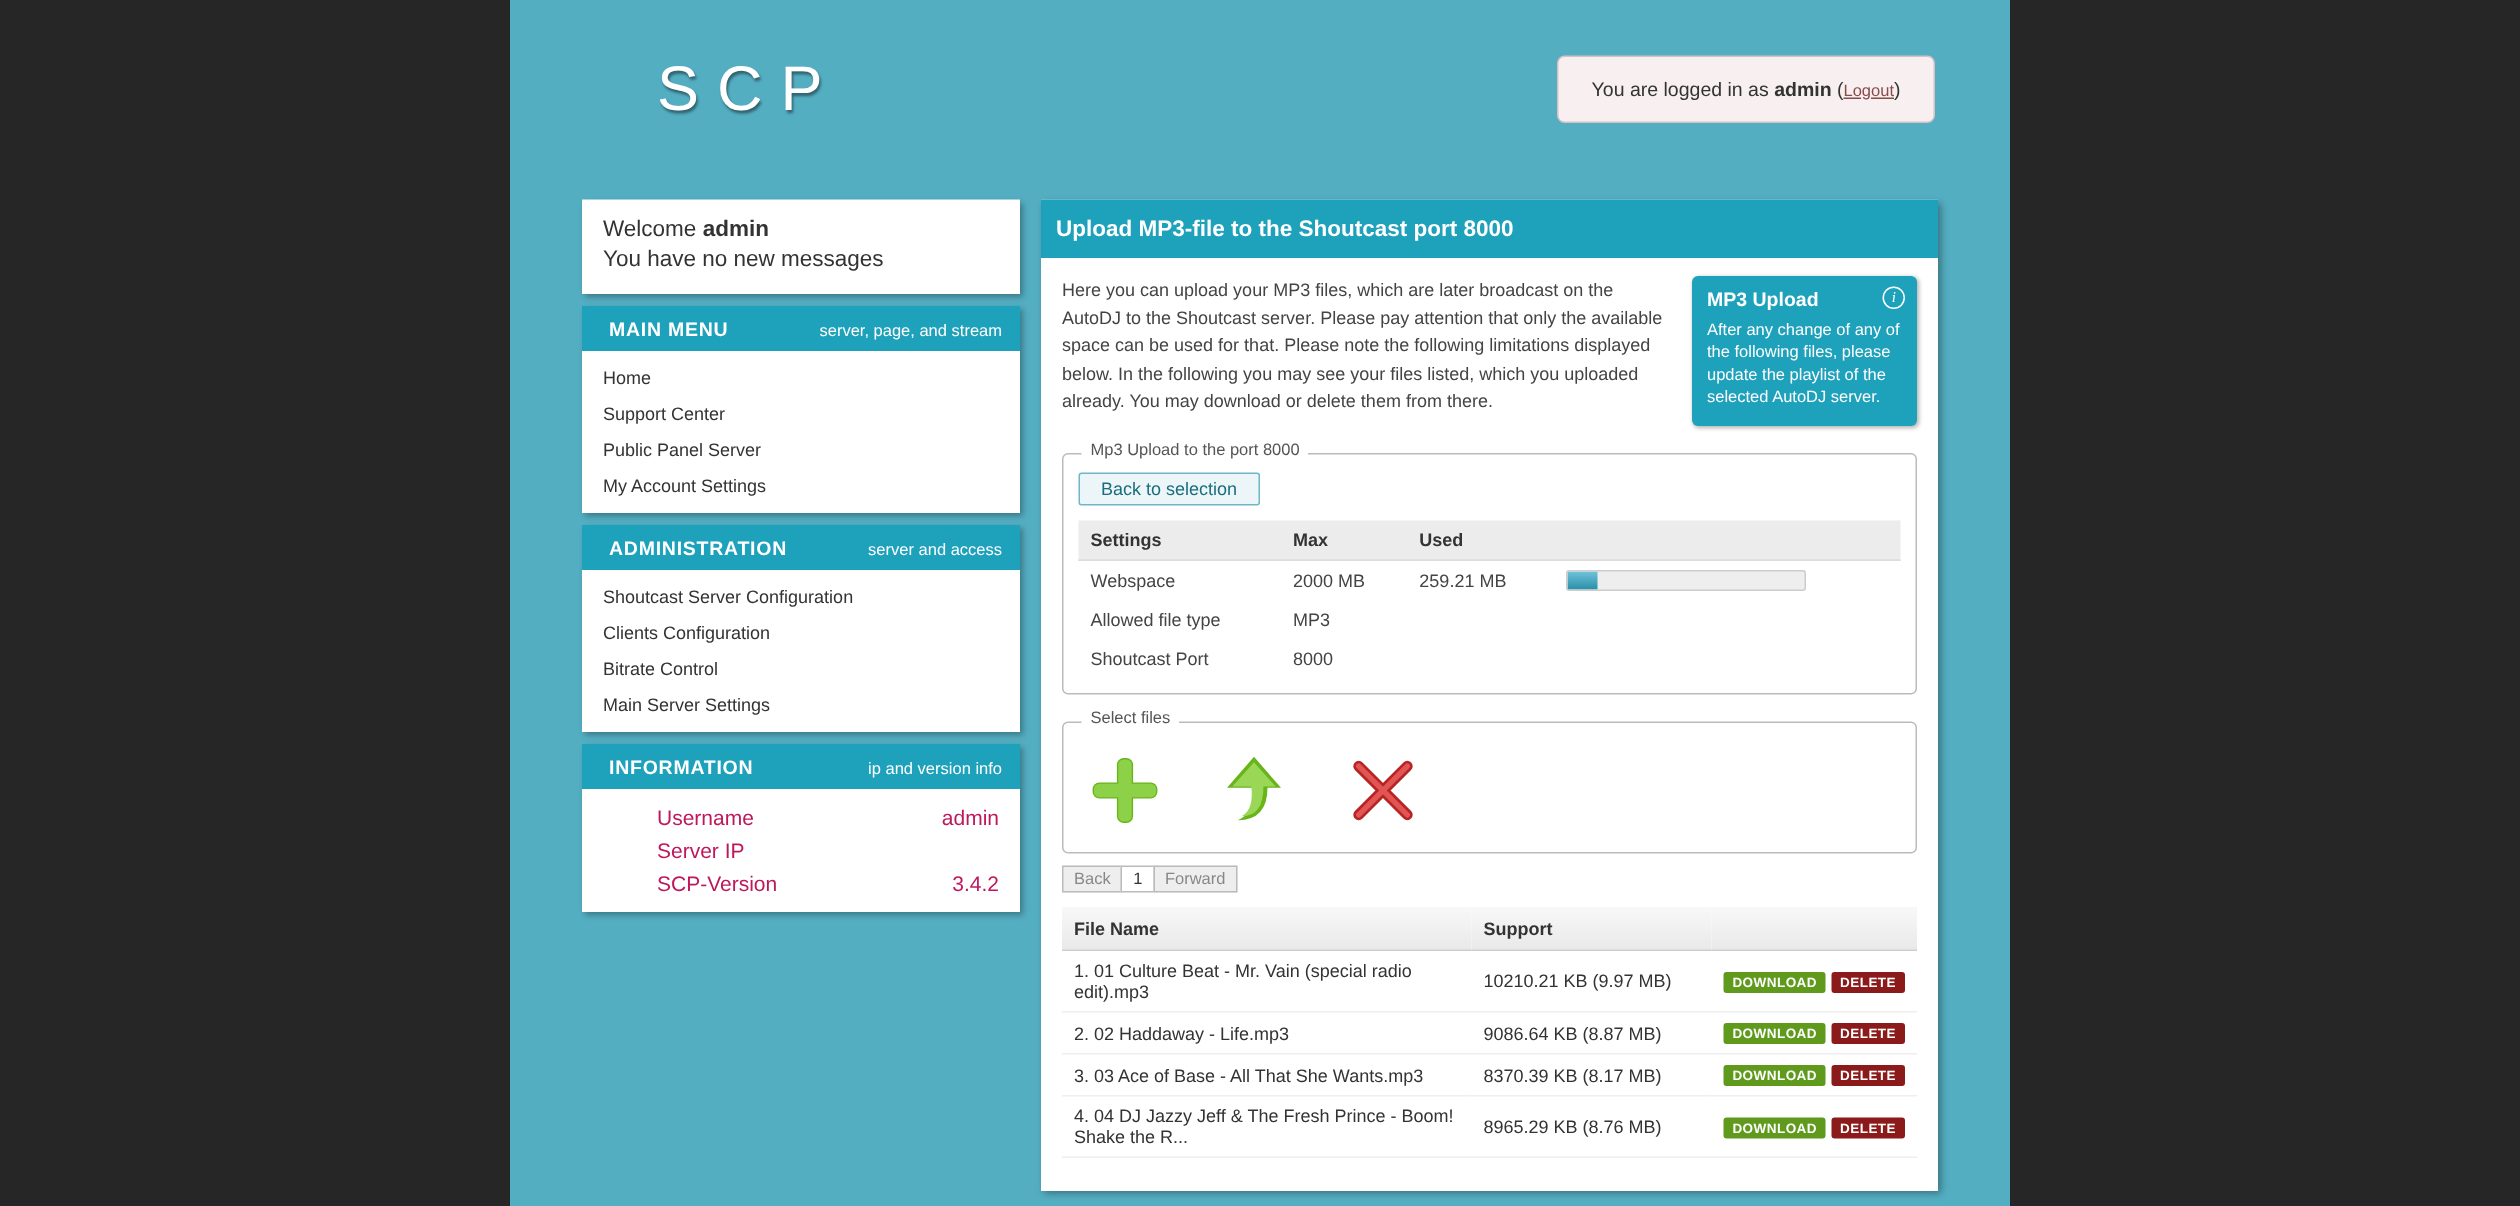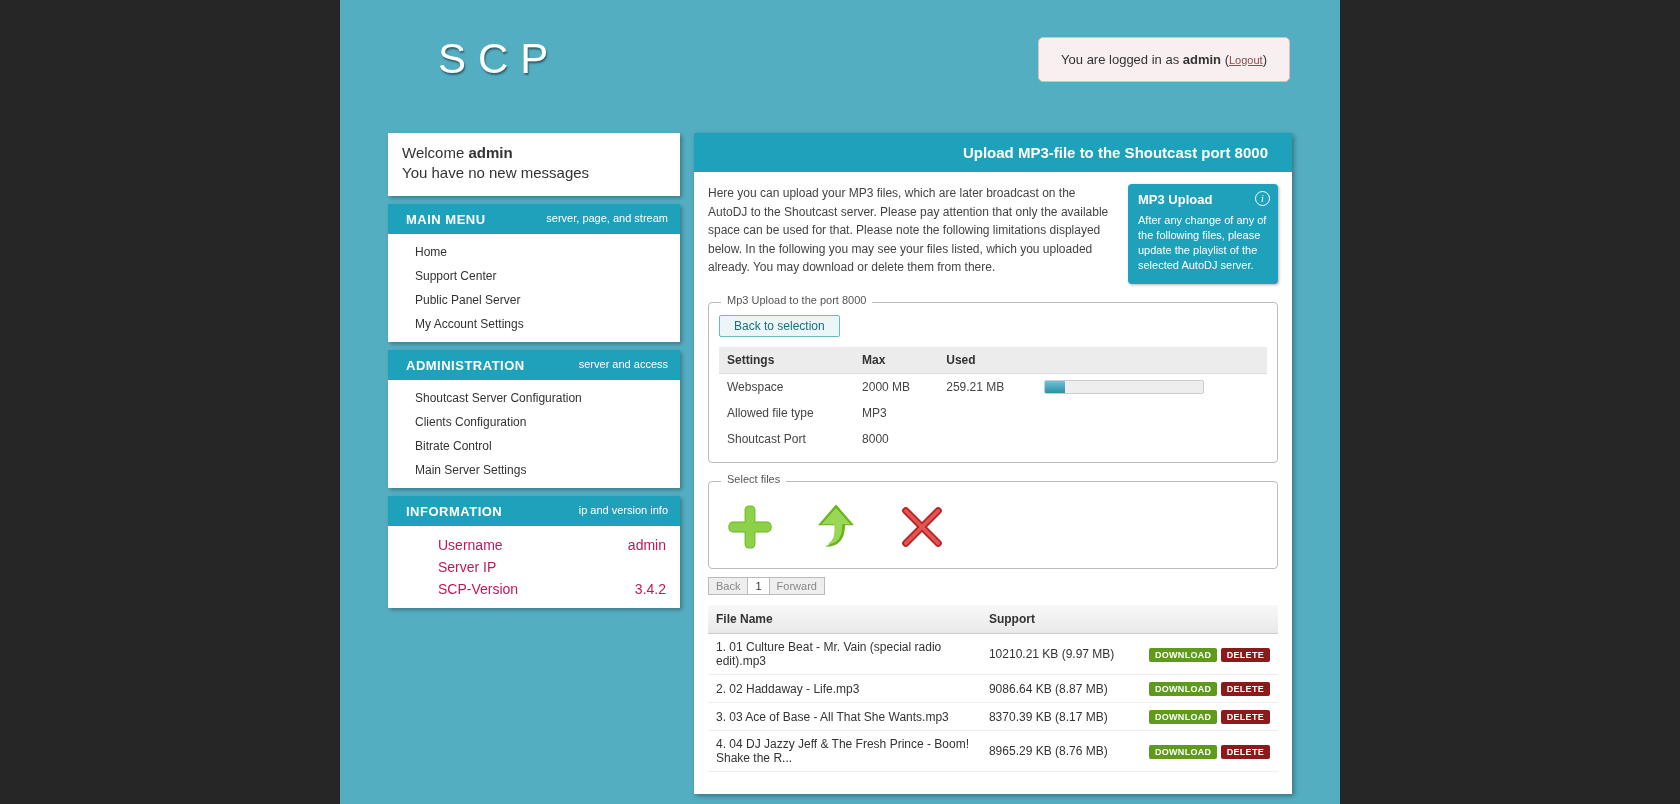--- a/index.html
+++ b/index.html
@@ -58,26 +58,26 @@
   padding: 10px 14px 12px 14px;
   font-size: 15px;
   line-height: 1.35;
 }
 .sec-header {
   background: #1ea1bb;
   color: #fff;
   padding: 8px 12px 7px 18px;
   display: flex;
   justify-content: space-between;
-  align-items: flex-start;
+  align-items: flex-end;
   font-family: "Trebuchet MS", Arial, sans-serif;
 }
 .sec-header .title { font-size: 13px; font-weight: bold; letter-spacing: 0.5px; }
 .sec-header .sub { font-size: 11px; }
-.nav-list { list-style: none; padding: 6px 13px; }
+.nav-list { list-style: none; padding: 6px 0; }
 .nav-list li {
   padding: 5px 14px;
   font-size: 12px;
   color: #333;
   cursor: pointer;
 }
 .info-list { list-style: none; padding: 8px 14px; }
 .info-list li {
   display: flex;
   justify-content: space-between;
@@ -88,25 +88,24 @@
 }
 .main {
   flex: 1;
   background: #fff;
   box-shadow: 2px 2px 5px rgba(0,0,0,0.35);
   padding-bottom: 10px;
 }
 .main-header {
   background: #1ea1bb;
   color: #fff;
-  padding: 11px 24px;
+  padding: 11px 10px;
   font-family: "Trebuchet MS", Arial, sans-serif;
   font-size: 15px;
   font-weight: bold;
-  text-align: right;
 }
 .main-body { padding: 12px 14px; }
 .main-intro-wrap { display: flex; gap: 14px; align-items: flex-start; }
 .intro-text {
   flex: 1;
   font-size: 12px;
   color: #444;
   line-height: 1.55;
 }
 .side-note {

